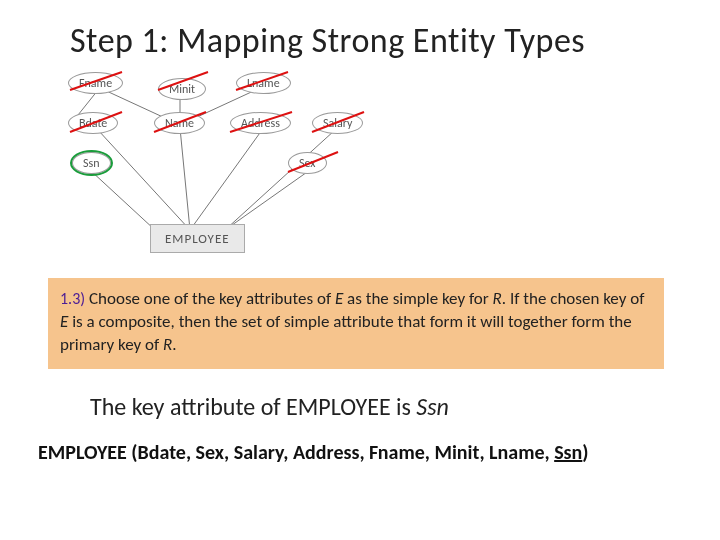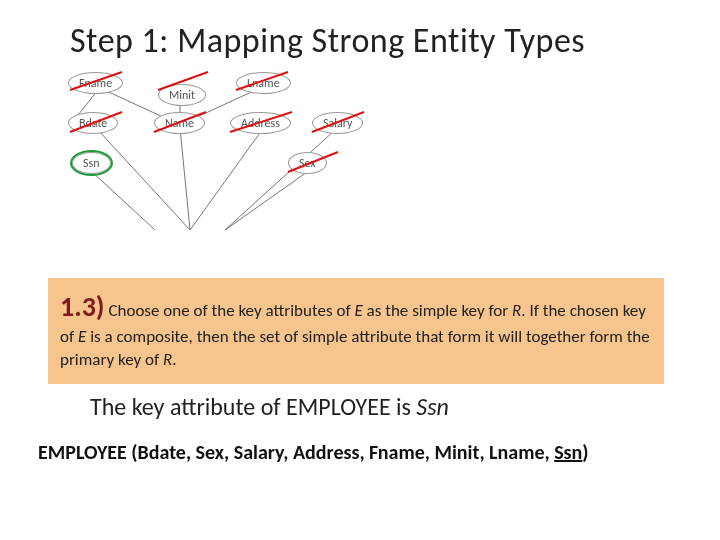--- a/index.html
+++ b/index.html
@@ -58,23 +58,23 @@
     left: 48px;
     width: 616px;
     background: #f6c48d;
     padding: 10px 12px 12px 12px;
     box-sizing: border-box;
     font-size: 17px;
     line-height: 1.35;
     color: #222;
   }
   .rule-num {
-    color: #7f1d1d;
-    font-weight: bold;
-    font-size: 28px;
+    color: #4c1d95;
+    font-weight: normal;
+    font-size: 16px;
   }
   .em { font-style: italic; }
   .note {
     position: absolute;
     top: 392px;
     left: 90px;
     font-size: 24px;
     color: #222;
   }
   .schema {
@@ -107,31 +107,32 @@
     <line x1="305" y1="60" x2="195" y2="160" stroke="#777" stroke-width="1"></line>
     <line x1="280" y1="100" x2="195" y2="160" stroke="#777" stroke-width="1"></line>
     <line x1="60" y1="100" x2="125" y2="160" stroke="#777" stroke-width="1"></line>
 
     <line x1="150" y1="45" x2="150" y2="20" stroke="#777" stroke-width="1"></line>
     <line x1="135" y1="48" x2="70" y2="18" stroke="#777" stroke-width="1"></line>
     <line x1="165" y1="48" x2="230" y2="18" stroke="#777" stroke-width="1"></line>
   </svg>
 
   <span class="attr" style="left:38px; top:2px;">Fname</span>
-  <span class="attr" style="left:128px; top:14px;">Minit</span>
+  <span class="attr" style="left:128px; top:8px;">Minit</span>
   <span class="attr" style="left:206px; top:2px;">Lname</span>
 
   <span class="attr" style="left:38px; top:42px;">Bdate</span>
   <span class="attr" style="left:124px; top:42px;">Name</span>
   <span class="attr" style="left:200px; top:42px;">Address</span>
   <span class="attr" style="left:282px; top:42px;">Salary</span>
 
   <span class="attr key" style="left:42px; top:82px;">Ssn</span>
   <span class="attr" style="left:258px; top:82px;">Sex</span>
 
+  <span class="entity" style="left:120px; top:154px;">EMPLOYEE</span>
 
   <svg class="lines" width="370" height="190">
 
     <line x1="40" y1="20" x2="92" y2="2" stroke="#d11" stroke-width="2"></line>
     <line x1="128" y1="20" x2="178" y2="2" stroke="#d11" stroke-width="2"></line>
     <line x1="206" y1="20" x2="258" y2="2" stroke="#d11" stroke-width="2"></line>
     <line x1="40" y1="62" x2="92" y2="42" stroke="#d11" stroke-width="2"></line>
     <line x1="124" y1="62" x2="176" y2="42" stroke="#d11" stroke-width="2"></line>
     <line x1="200" y1="62" x2="262" y2="42" stroke="#d11" stroke-width="2"></line>
     <line x1="282" y1="62" x2="334" y2="42" stroke="#d11" stroke-width="2"></line>

